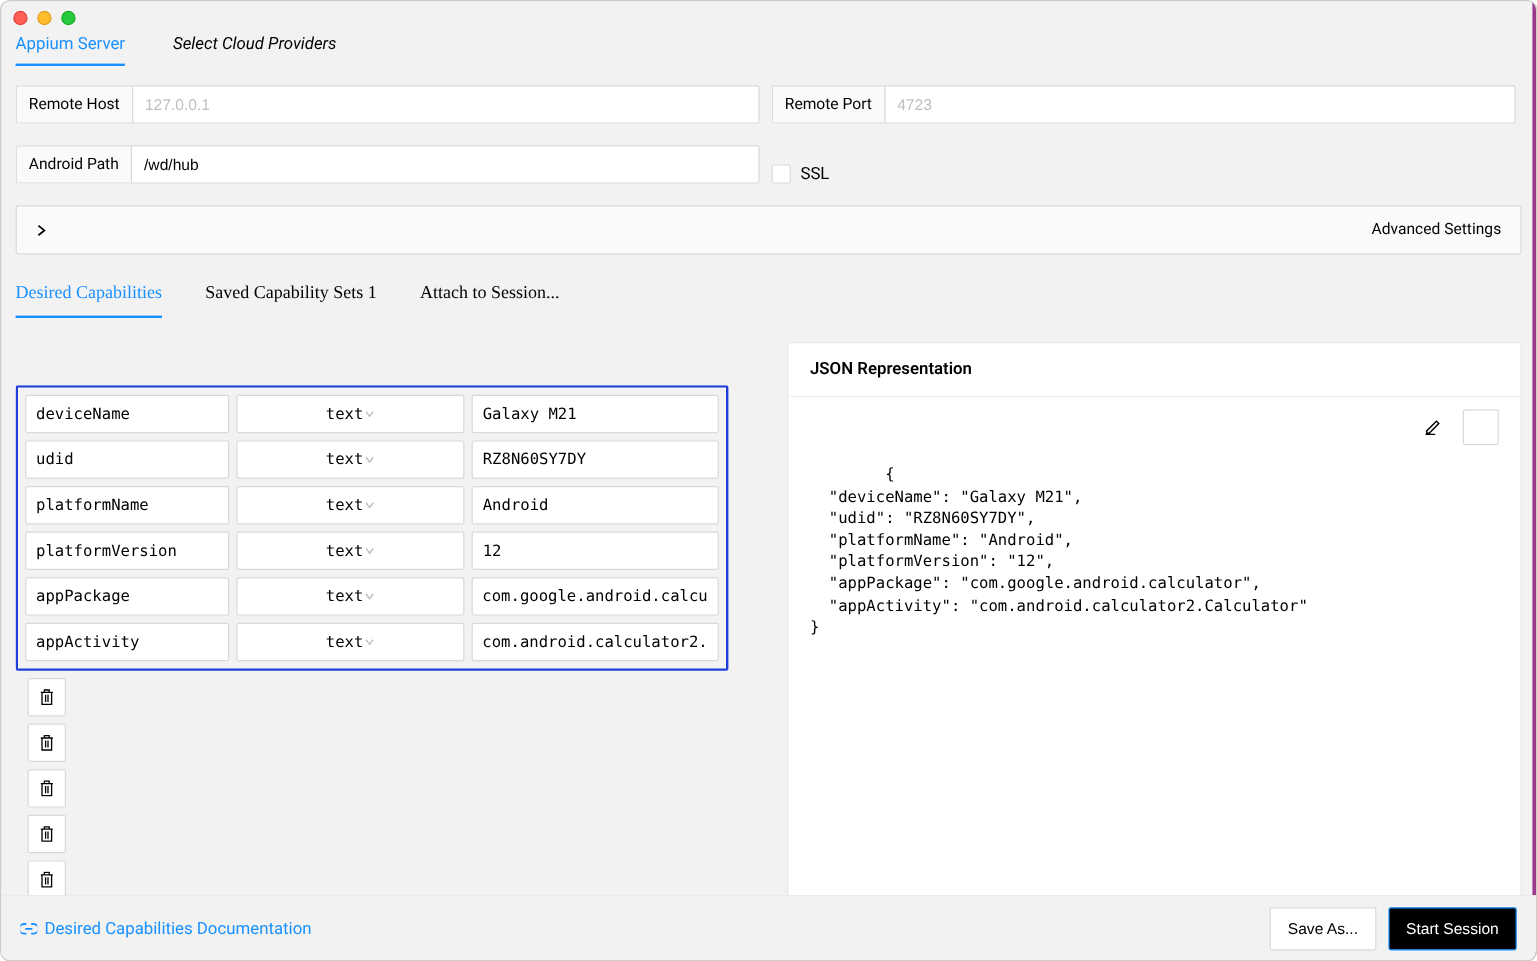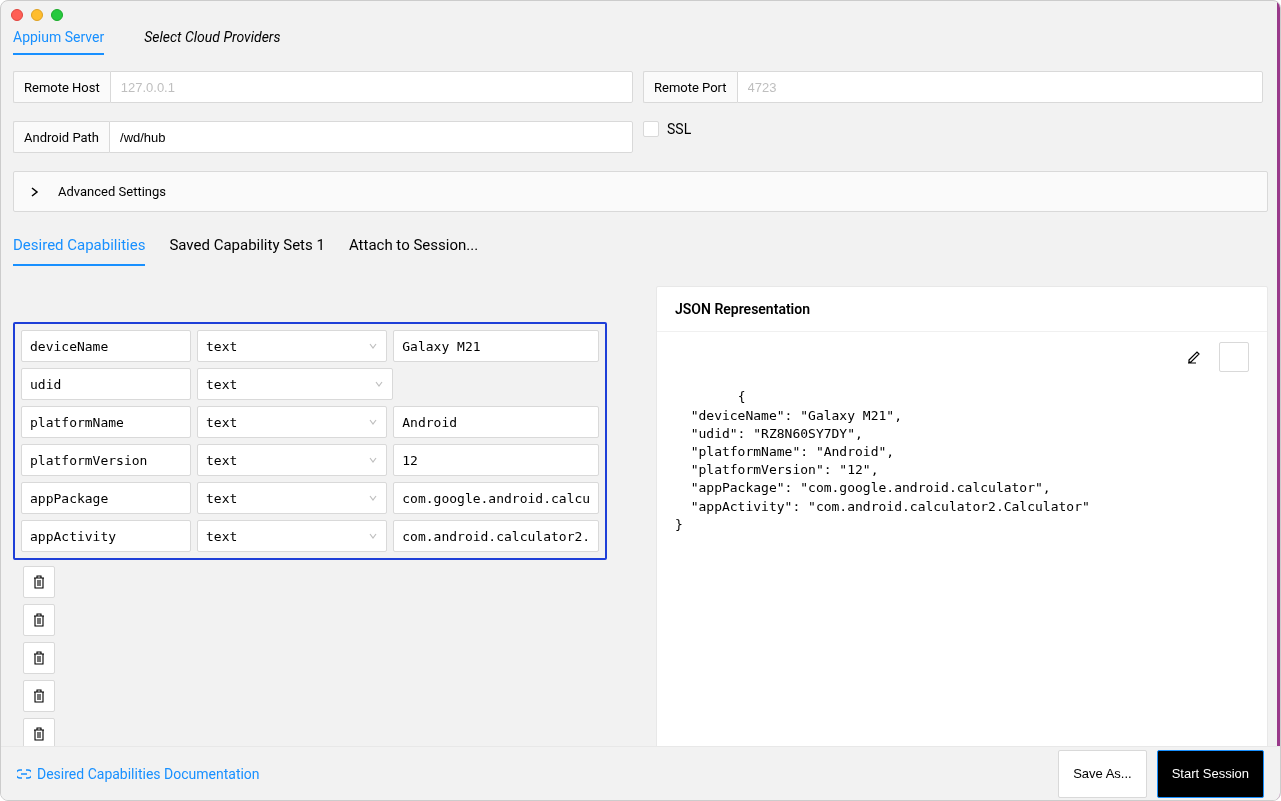--- a/index.html
+++ b/index.html
@@ -10,68 +10,68 @@
 .tl-red { background: #ff5f56; border: 0.5px solid #e0443e; }
 .tl-yellow { background: #ffbd2e; border: 0.5px solid #dea123; }
 .tl-green { background: #27c93f; border: 0.5px solid #1aab29; }
 
 .top-tabs { display: flex; padding: 28px 12px 0 12px; gap: 40px; }
 .top-tab { padding: 0 0 8px 0; cursor: pointer; font-size: 14px; }
 .top-tab.active { color: #1890ff; border-bottom: 2px solid #1890ff; }
 .top-tab.inactive { font-style: italic; color: #000; }
 
 .form-area { padding: 16px 12px 0 12px; }
-.form-row { display: flex; gap: 10px; margin-bottom: 18px; align-items: flex-start; }
+.form-row { display: flex; gap: 10px; margin-bottom: 18px; align-items: flex-end; }
 .addon-label { background: #fafafa; border: 1px solid #d9d9d9; border-right: none; padding: 6px 10px; font-size: 13px; height: 32px; display: flex; align-items: center; border-radius: 2px 0 0 2px; }
 .form-input { border: 1px solid #d9d9d9; height: 32px; padding: 4px 10px; font-size: 13px; border-radius: 0 2px 2px 0; background: #fff; }
 .form-input::placeholder { color: #bfbfbf; }
 .host-group { display: flex; flex: 0 0 620px; }
 .host-group .form-input { flex: 1; }
 .port-group { display: flex; flex: 0 0 620px; }
 .port-group .form-input { flex: 1; }
 .path-group { display: flex; flex: 0 0 620px; }
 .path-group .form-input { flex: 1; }
 .ssl-group { display: flex; align-items: center; gap: 8px; }
 .checkbox-box { width: 16px; height: 16px; border: 1px solid #d9d9d9; border-radius: 2px; background: #fff; display: flex; align-items: center; justify-content: center; }
 .checkbox-box.checked { background: #1890ff; border-color: #1890ff; }
 .checkbox-box.checked::after { content: "✓"; color: #fff; font-size: 11px; font-weight: bold; }
 
 .collapse { border: 1px solid #d9d9d9; border-radius: 2px; background: #fafafa; margin: 0 12px 16px 12px; }
-.collapse-header { padding: 12px 16px; display: flex; align-items: center; cursor: pointer; font-size: 13px; }
+.collapse-header { padding: 12px 16px; display: flex; align-items: center; cursor: pointer; font-size: 13px; justify-content: space-between; }
 .collapse-arrow { margin-right: 18px; font-size: 12px; }
 
-.mid-tabs { display: flex; padding: 8px 12px 0 12px; gap: 24px; border-bottom: none; }
+.mid-tabs { display: flex; padding: 8px 12px 0 12px; gap: 36px; border-bottom: none; font-family: Liberation Serif, serif; }
 .mid-tab { padding: 0 0 10px 0; cursor: pointer; font-size: 15px; }
 .mid-tab.active { color: #1890ff; border-bottom: 2px solid #1890ff; }
 
 .content-split { display: flex; padding: 20px 12px 0 12px; gap: 16px; }
 
 .left-col { flex: 0 0 627px; margin-top: 36px; }
 .cap-grid-wrap { border: 2px solid #1e3fd8; padding: 6px; display: flex; flex-direction: column; gap: 6px; border-radius: 2px; width: 594px; float: left; }
 .cap-row { display: flex; gap: 6px; }
 .cap-input { border: 1px solid #d9d9d9; height: 32px; padding: 4px 8px; font-size: 13px; font-family: "Menlo", "Monaco", monospace; border-radius: 2px; background: #fff; }
 .cap-name { width: 170px; }
-.cap-type { width: 196px; position: relative; display: flex; align-items: center; justify-content: space-between; cursor: pointer; }
+.cap-type { width: 196px; position: relative; display: flex; align-items: center; justify-content: center; cursor: pointer; }
 .cap-type .sel-arrow { color: #bfbfbf; font-size: 10px; }
 .cap-value { width: 212px; overflow: hidden; white-space: nowrap; }
 
 .delete-col { float: left; display: flex; flex-direction: column; gap: 6px; margin-left: 10px; padding-top: 6px; }
 .icon-btn { width: 32px; height: 32px; border: 1px solid #d9d9d9; border-radius: 2px; background: #fff; display: flex; align-items: center; justify-content: center; cursor: pointer; font-size: 14px; }
 
 .auto-prefix-row { clear: both; padding-top: 12px; display: flex; align-items: center; gap: 10px; font-size: 13px; }
 
 .right-col { flex: 1; background: #fff; border: 1px solid #e8e8e8; border-radius: 2px; display: flex; flex-direction: column; justify-content: space-between; }
 .json-header { padding: 14px 18px; border-bottom: 1px solid #f0f0f0; font-weight: 600; font-size: 14px; }
 .json-body { padding: 20px 18px; font-family: "Menlo", "Monaco", monospace; font-size: 13px; white-space: pre; position: relative; flex: 1; line-height: 1.4; }
 .edit-json-btn { position: absolute; top: 10px; right: 18px; width: 30px; height: 30px; border: 1px solid #d9d9d9; border-radius: 2px; display: flex; align-items: center; justify-content: center; cursor: pointer; background: #fff; }
 
 .footer { position: absolute; bottom: 0; left: 0; right: 0; height: 54px; border-top: 1px solid #e8e8e8; background: #f2f2f2; display: flex; align-items: center; justify-content: space-between; padding: 0 16px; }
 .doc-link { color: #1890ff; display: flex; align-items: center; gap: 6px; font-size: 14px; cursor: pointer; }
 .footer-buttons { display: flex; gap: 10px; }
-.btn { height: 48px; padding: 0 14px; border-radius: 2px; border: 1px solid #d9d9d9; background: #fff; cursor: pointer; font-size: 13px; }
+.btn { height: 36px; padding: 0 14px; border-radius: 2px; border: 1px solid #d9d9d9; background: #fff; cursor: pointer; font-size: 13px; }
 .btn-primary { background: #000000; border-color: #1890ff; color: #fff; }
 .scroll-edge { position: absolute; right: 0; top: 0; bottom: 0; width: 3px; background: #9a3a8b; }
 
 svg { display: block; }
 </style>
 </head>
 <body>
 
 <div class="window">
   <div class="scroll-edge"></div>
@@ -146,20 +146,21 @@
             <div class="cap-row">
               <input class="cap-input cap-name" value="udid" style="">
               <div class="cap-input cap-type">
                 <span>text</span>
                 <span class="sel-arrow">
                   <svg width="10" height="10" viewBox="0 0 10 10">
                     <path d="M2 3 L5 7 L8 3" fill="none" stroke="#bfbfbf" stroke-width="1.2"></path>
                   </svg>
                 </span>
               </div>
+              <input class="cap-input cap-value" value="RZ8N60SY7DY" style="">
             </div>
             <div class="cap-row">
               <input class="cap-input cap-name" value="platformName" style="">
               <div class="cap-input cap-type">
                 <span>text</span>
                 <span class="sel-arrow">
                   <svg width="10" height="10" viewBox="0 0 10 10">
                     <path d="M2 3 L5 7 L8 3" fill="none" stroke="#bfbfbf" stroke-width="1.2"></path>
                   </svg>
                 </span>

